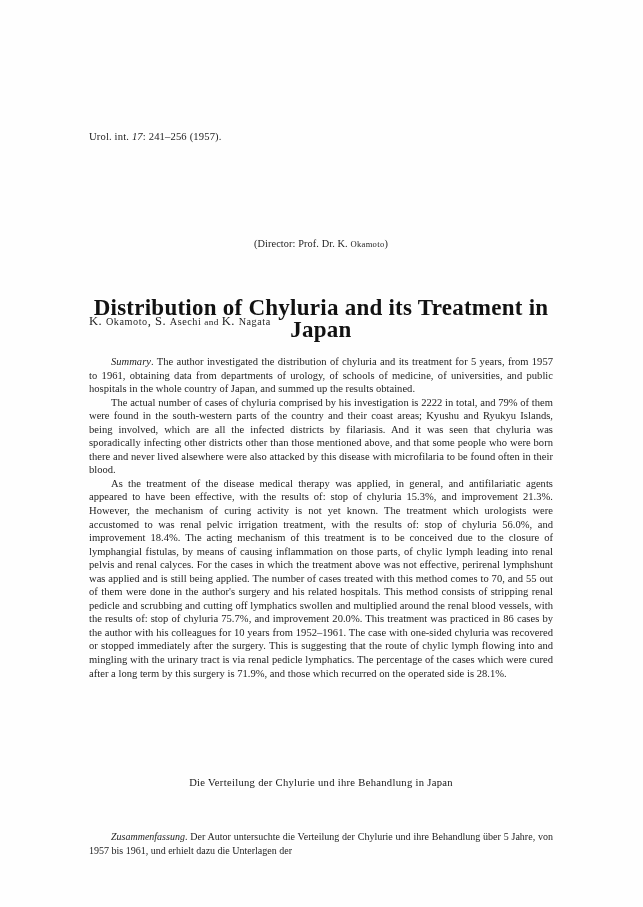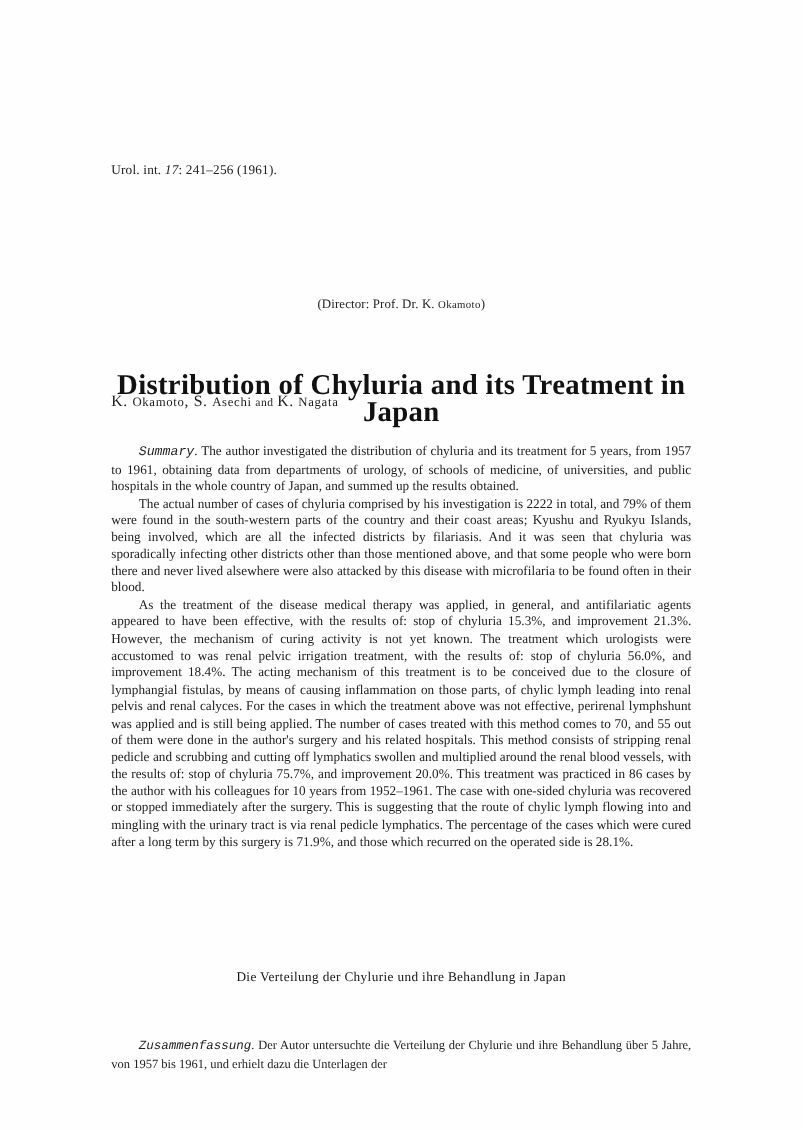--- a/index.html
+++ b/index.html
@@ -99,21 +99,20 @@
   .abstract p {
     margin: 0;
     text-indent: 22px;
     text-align: justify;
   }
   .abstract p:last-child {
     text-align: justify;
   }
   .lead {
     font-style: italic;
-    font-family: Liberation Mono, monospace;
   }
   .ital {
   }
 
   
   .de-heading {
     top: 766px;
     text-align: center;
     font-size: 10.6px;
     font-weight: normal;
@@ -145,21 +144,21 @@
 </style>
 </head>
 <body>
 
 <div class="page">
 
   <div class="textblock citation">
     <span>Urol. int.</span>
     <span class="vol">17</span><span>:</span>
     <span>241–256</span>
-    <span>(1961).</span>
+    <span>(1957).</span>
   </div>
 
   <div class="textblock affiliation">
     <span class="affil-line2"><span>(Director:  Prof. Dr. K. </span><span class="smallcaps">Okamoto</span><span>)</span></span>
   </div>
 
   <h1 class="textblock title">Distribution of Chyluria and its Treatment in Japan</h1>
 
   <div class="textblock authors"><span>K. </span><span class="sc">Okamoto</span><span>, </span><span>S. </span><span class="sc">Asechi</span><span class="andword sc"> and </span><span>K. </span><span class="sc">Nagata</span></div>
 

